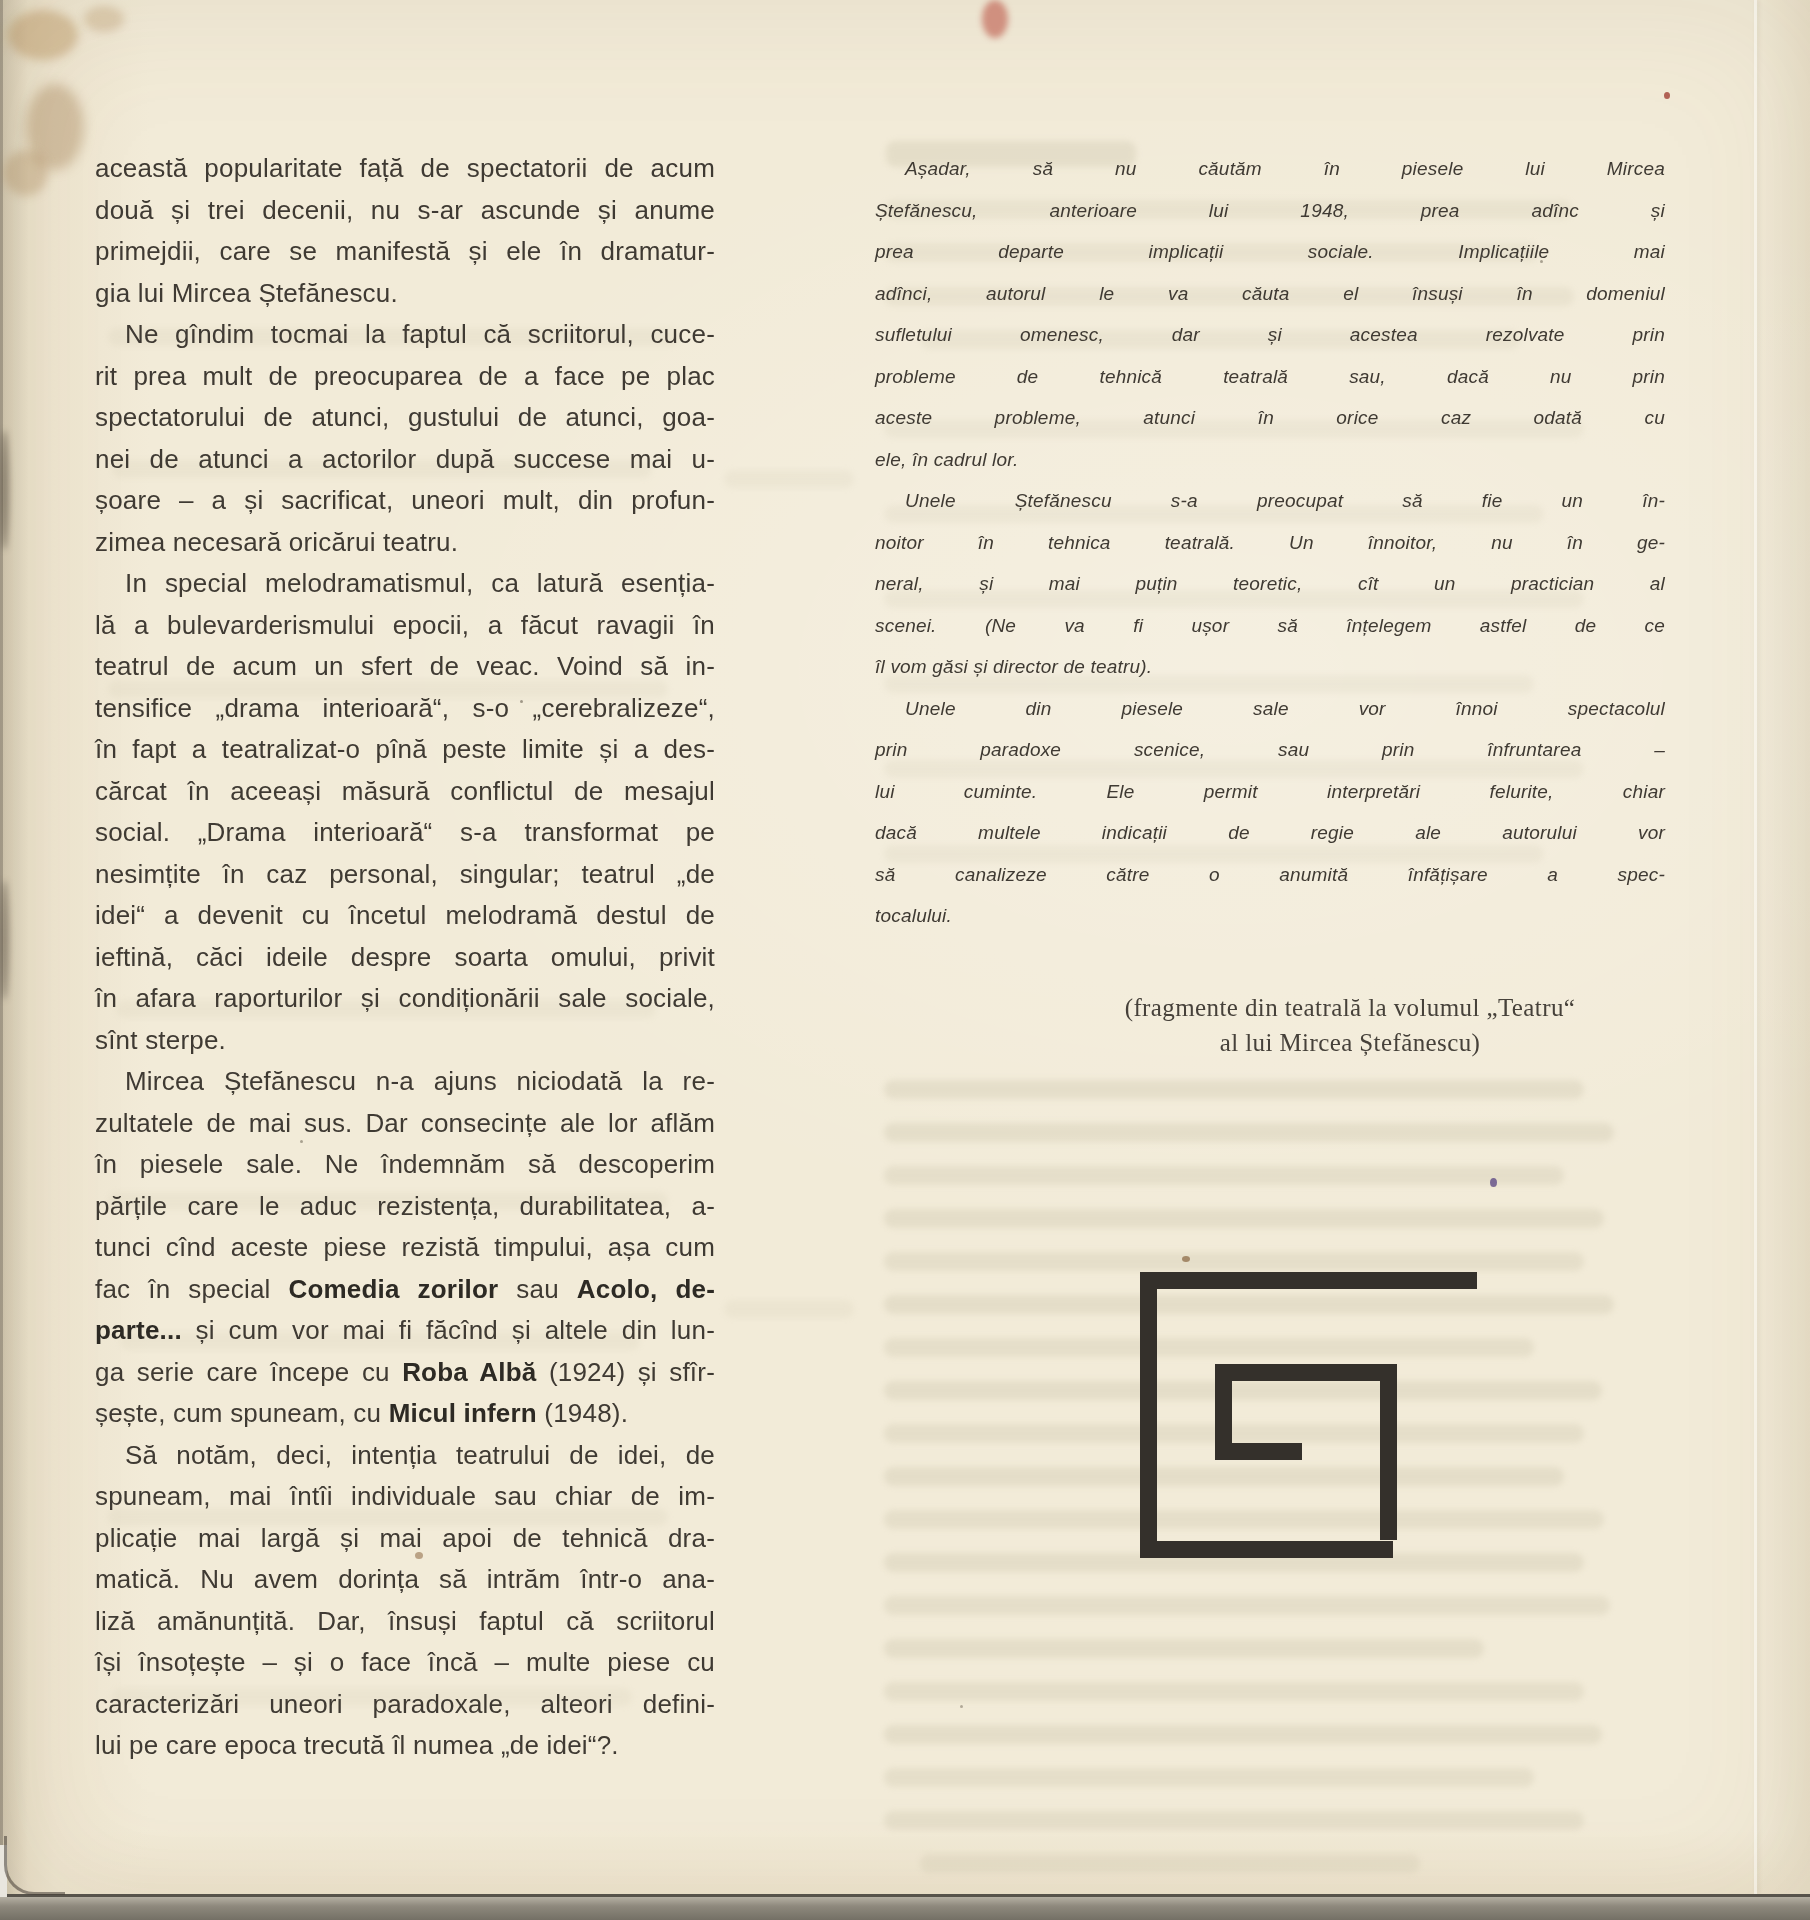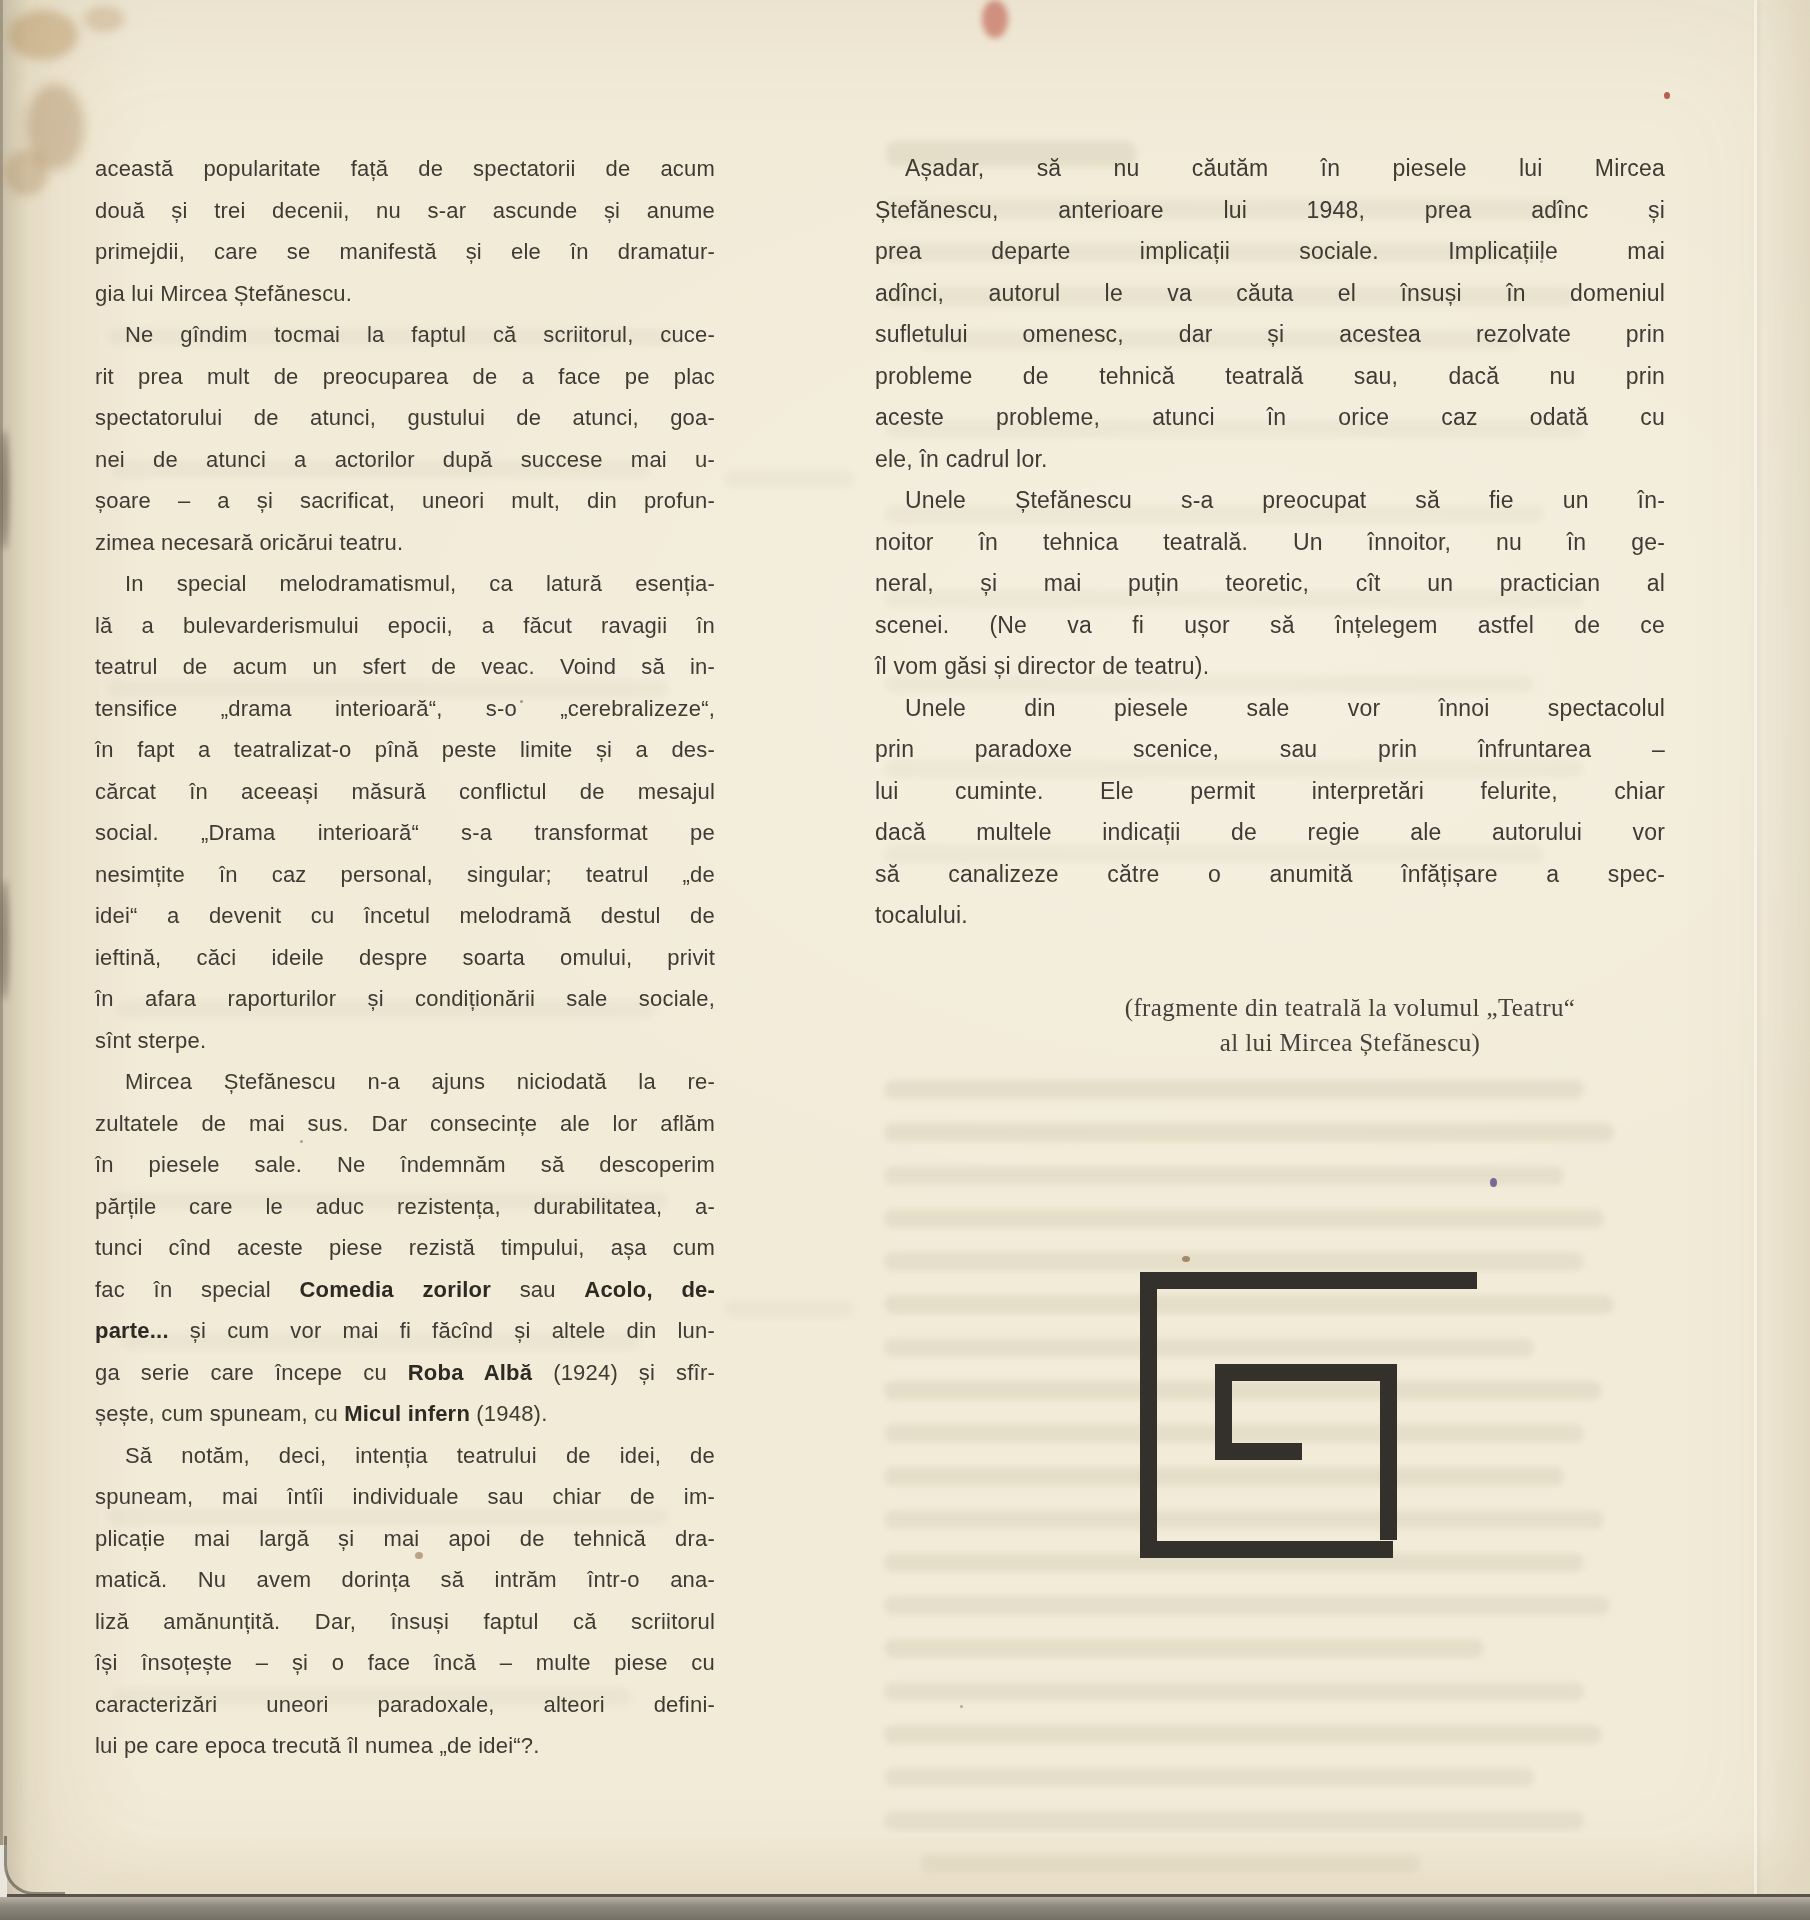--- a/index.html
+++ b/index.html
@@ -13,26 +13,26 @@
     background:
       radial-gradient(1400px 900px at 68% 35%, rgba(255,255,255,.22), rgba(255,255,255,0) 65%),
       linear-gradient(90deg, #e4dac2 0px, #eee5d0 55px, rgba(242,235,216,0) 150px),
       linear-gradient(270deg, #e9e0ca 0px, rgba(242,235,216,0) 55px),
       linear-gradient(0deg, #eadfc7 0px, rgba(242,235,216,0) 90px),
       #f2ebd8;
     box-shadow: inset 0 0 140px rgba(120,100,60,.10);
   }
   .col{position:absolute;color:#3f3a33;}
   .tline{
-    height:41.5px;line-height:41.5px;font-size:22px;
+    height:41.5px;line-height:41.5px;font-size:26px;
     letter-spacing:.2px;
     text-align:justify;text-align-last:justify;text-justify:inter-word;
     white-space:normal;
   }
-  #rightcol .tline{font-size:23px;}
+  #rightcol .tline{font-size:19px;font-style:italic;}
   .tline.end{text-align-last:left;}
   .tline.ind{text-indent:30px;}
   .tline .b{font-weight:700;color:#2d2a24;}
   .credit{
     position:absolute;left:1010px;top:990px;width:680px;
     font-family:"Liberation Serif",serif;font-size:25px;line-height:35px;
     text-align:center;color:#46413a;letter-spacing:.4px;
   }
   .logo{position:absolute;left:1140px;top:1270px;}
   .logo rect{fill:#34302b;}

